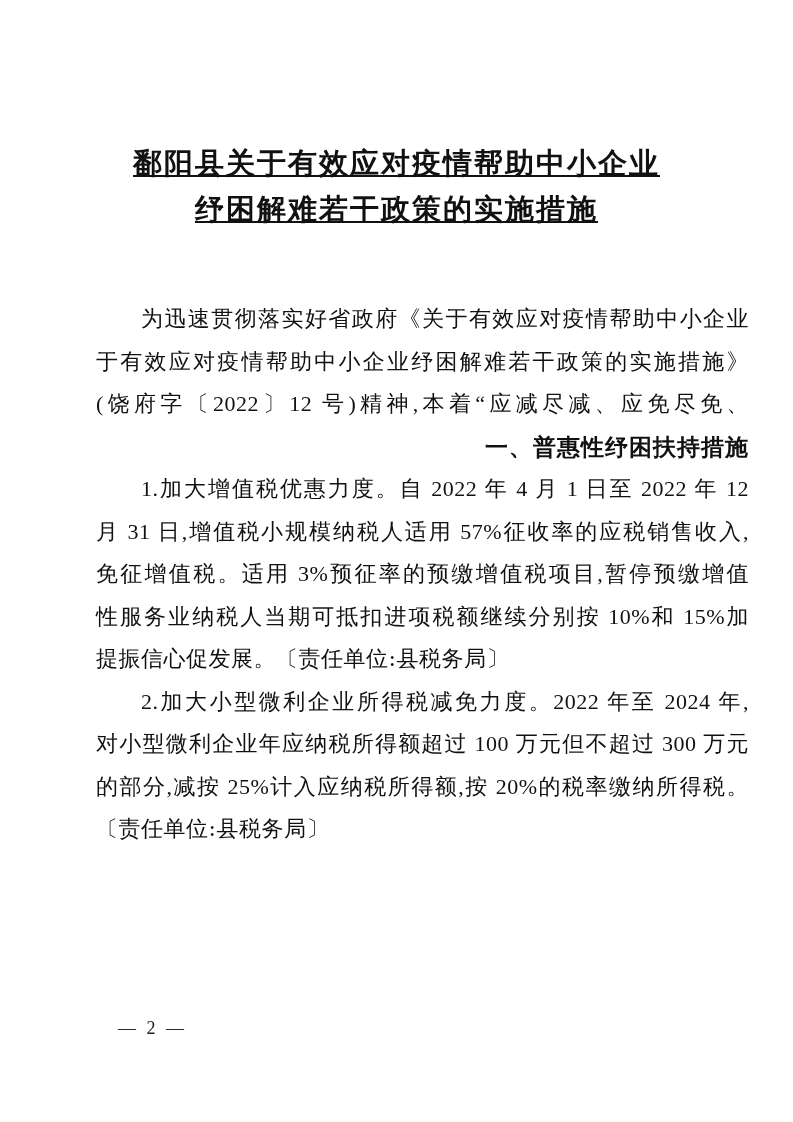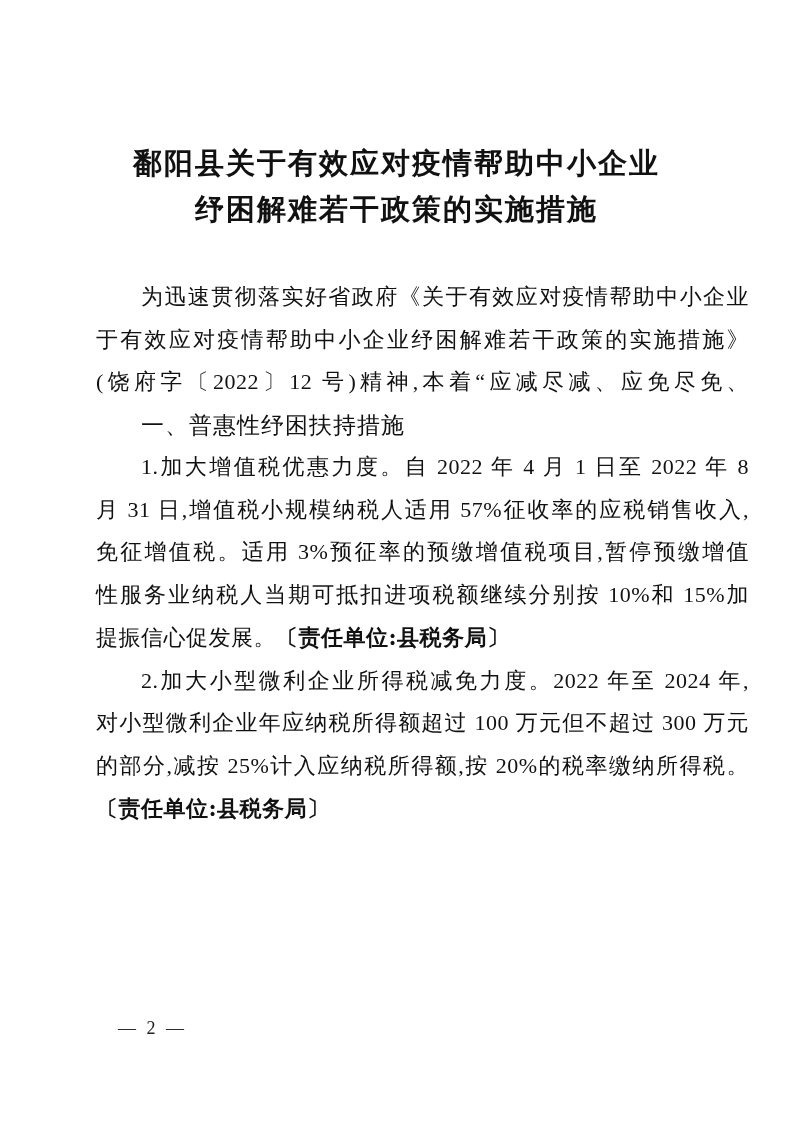--- a/index.html
+++ b/index.html
@@ -19,51 +19,52 @@
   .doc-title {
     margin: 0;
     padding: 140px 40px 0 40px;
     text-align: center;
     font-family: "Liberation Sans", "DejaVu Sans", sans-serif;
     font-weight: 700;
     font-size: 29px;
     line-height: 46px;
     letter-spacing: 2px;
   }
-  .title-line { display: block; }
+  .title-line { display: block; text-decoration: underline; }
   .body-text {
-    margin-top: 44px;
+    margin-top: 66px;
     padding: 0 44px 0 96px;
     font-size: 22px;
     line-height: 42.5px;
     letter-spacing: 0.5px;
   }
   .line {
     margin: 0;
     text-align: justify;
     text-align-last: justify;
     text-justify: inter-character;
     white-space: nowrap;
   }
   .line.indent { text-indent: 45px; }
   .line.tail {
     text-align: left;
     text-align-last: left;
   }
   .heading {
     margin: 0;
     font-family: "Liberation Sans", "DejaVu Sans", sans-serif;
-    font-weight: 400;
+    font-weight: 700;
     font-size: 23px;
     line-height: 42.5px;
     text-indent: 45px;
     letter-spacing: 1px;
+    text-align: right;
   }
   .resp {
-    font-weight: 700;
+    font-weight: 400;
     font-family: "DejaVu Serif", "Liberation Serif", serif;
   }
   .page-number {
     position: absolute;
     left: 118px;
     top: 1018px;
     font-size: 18px;
     letter-spacing: 3px;
     color: #222222;
     font-family: "Liberation Serif", "DejaVu Serif", serif;
@@ -80,21 +81,21 @@
   </h1>
 
   <div class="body-text">
 
     <p class="line indent">为迅速贯彻落实好省政府《关于有效应对疫情帮助中小企业</p>
     <p class="line">于有效应对疫情帮助中小企业纾困解难若干政策的实施措施》</p>
     <p class="line">(饶府字〔2022〕12 号)精神,本着“应减尽减、应免尽免、</p>
 
     <p class="heading">一、普惠性纾困扶持措施</p>
 
-    <p class="line indent">1.加大增值税优惠力度。自 2022 年 4 月 1 日至 2022 年 8</p>
+    <p class="line indent">1.加大增值税优惠力度。自 2022 年 4 月 1 日至 2022 年 12</p>
     <p class="line">月 31 日,增值税小规模纳税人适用 57%征收率的应税销售收入,</p>
     <p class="line">免征增值税。适用 3%预征率的预缴增值税项目,暂停预缴增值</p>
     <p class="line">性服务业纳税人当期可抵扣进项税额继续分别按 10%和 15%加</p>
     <p class="line tail"><span>提振信心促发展。</span><span class="resp">〔责任单位:县税务局〕</span></p>
 
     <p class="line indent">2.加大小型微利企业所得税减免力度。2022 年至 2024 年,</p>
     <p class="line">对小型微利企业年应纳税所得额超过 100 万元但不超过 300 万元</p>
     <p class="line">的部分,减按 25%计入应纳税所得额,按 20%的税率缴纳所得税。</p>
     <p class="line tail resp">〔责任单位:县税务局〕</p>
 

